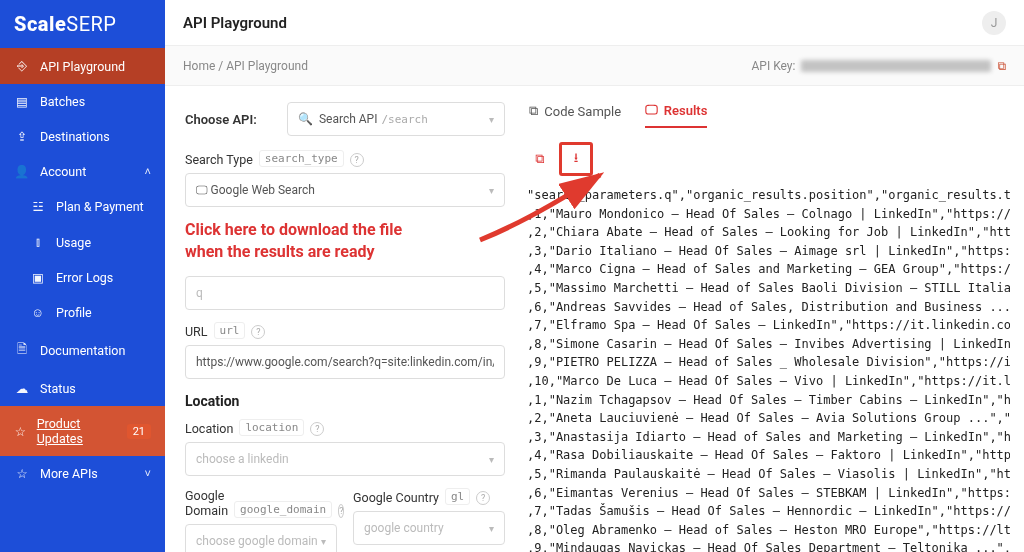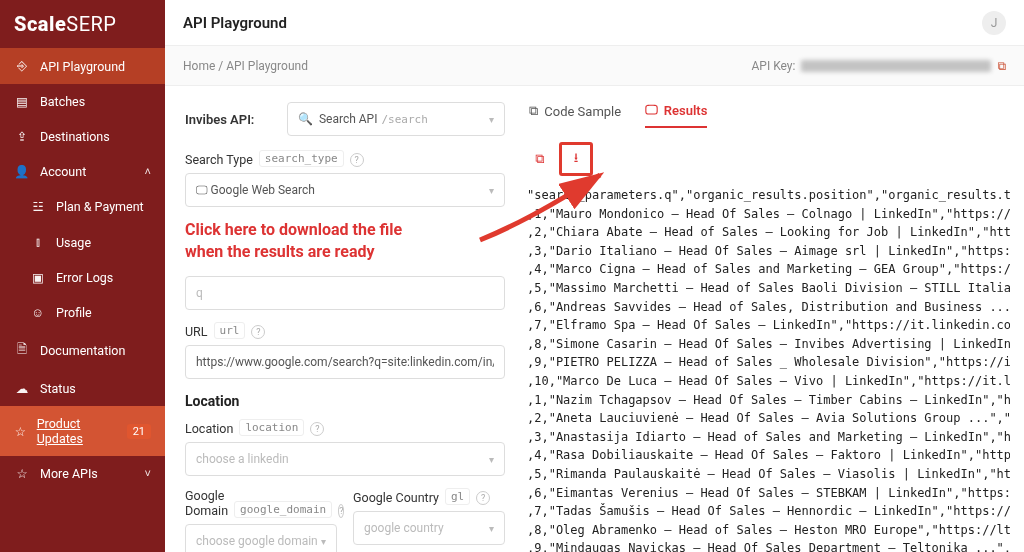--- a/index.html
+++ b/index.html
@@ -1,19 +1,19 @@
 <!DOCTYPE html>
 <html><head>
 <meta charset="utf-8">
 <style>
   * { box-sizing: border-box; margin: 0; padding: 0; }
   body { font-family: -apple-system, BlinkMacSystemFont, "Segoe UI", Roboto, Helvetica, Arial, sans-serif; font-size: 13px; color: #333; background: #fff; width: 1024px; height: 552px; overflow: hidden; }
   .app { display: flex; height: 552px; }
   
-  .sidebar { width: 165px; background: #7f1d1d; color: #fff; display: flex; flex-direction: column; }
+  .sidebar { width: 165px; background: #1d4ed8; color: #fff; display: flex; flex-direction: column; }
   .logo { padding: 12px 14px; font-size: 20px; font-weight: 800; letter-spacing: 0.5px; }
   .logo .thin { font-weight: 400; }
   .nav { display: flex; flex-direction: column; }
   .nav-item { display: flex; align-items: center; gap: 10px; padding: 10px 14px; font-size: 12.5px; cursor: pointer; position: relative; }
   .nav-item.active { background: #b53f25; }
   .nav-item .ico { width: 16px; display: inline-flex; align-items: center; justify-content: center; opacity: 0.95; }
   .nav-item .chev { margin-left: auto; font-size: 11px; opacity: 0.9; }
   .nav-item.sub { padding-left: 30px; }
   .nav-item .badge { background: #e0562f; border-radius: 3px; padding: 1px 6px; font-size: 11px; margin-left: 6px; }
   .nav-item.highlight { background: #d35433; }
@@ -137,21 +137,21 @@
         <span>API Key:</span>
         <span class="blur"></span>
         <span class="copy-ico">⧉</span>
       </span>
     </div>
 
     <div class="content">
       <div class="left-panel">
 
         <div class="row">
-          <div class="lbl">Invibes API:</div>
+          <div class="lbl">Choose API:</div>
           <div class="select" style="flex:1">
             <span class="search-ico">🔍</span>
             <span>Search API</span>
             <span class="mono-tag">/search</span>
             <span class="caret">▾</span>
           </div>
         </div>
 
         <div class="field-group">
           <div class="field-label">

